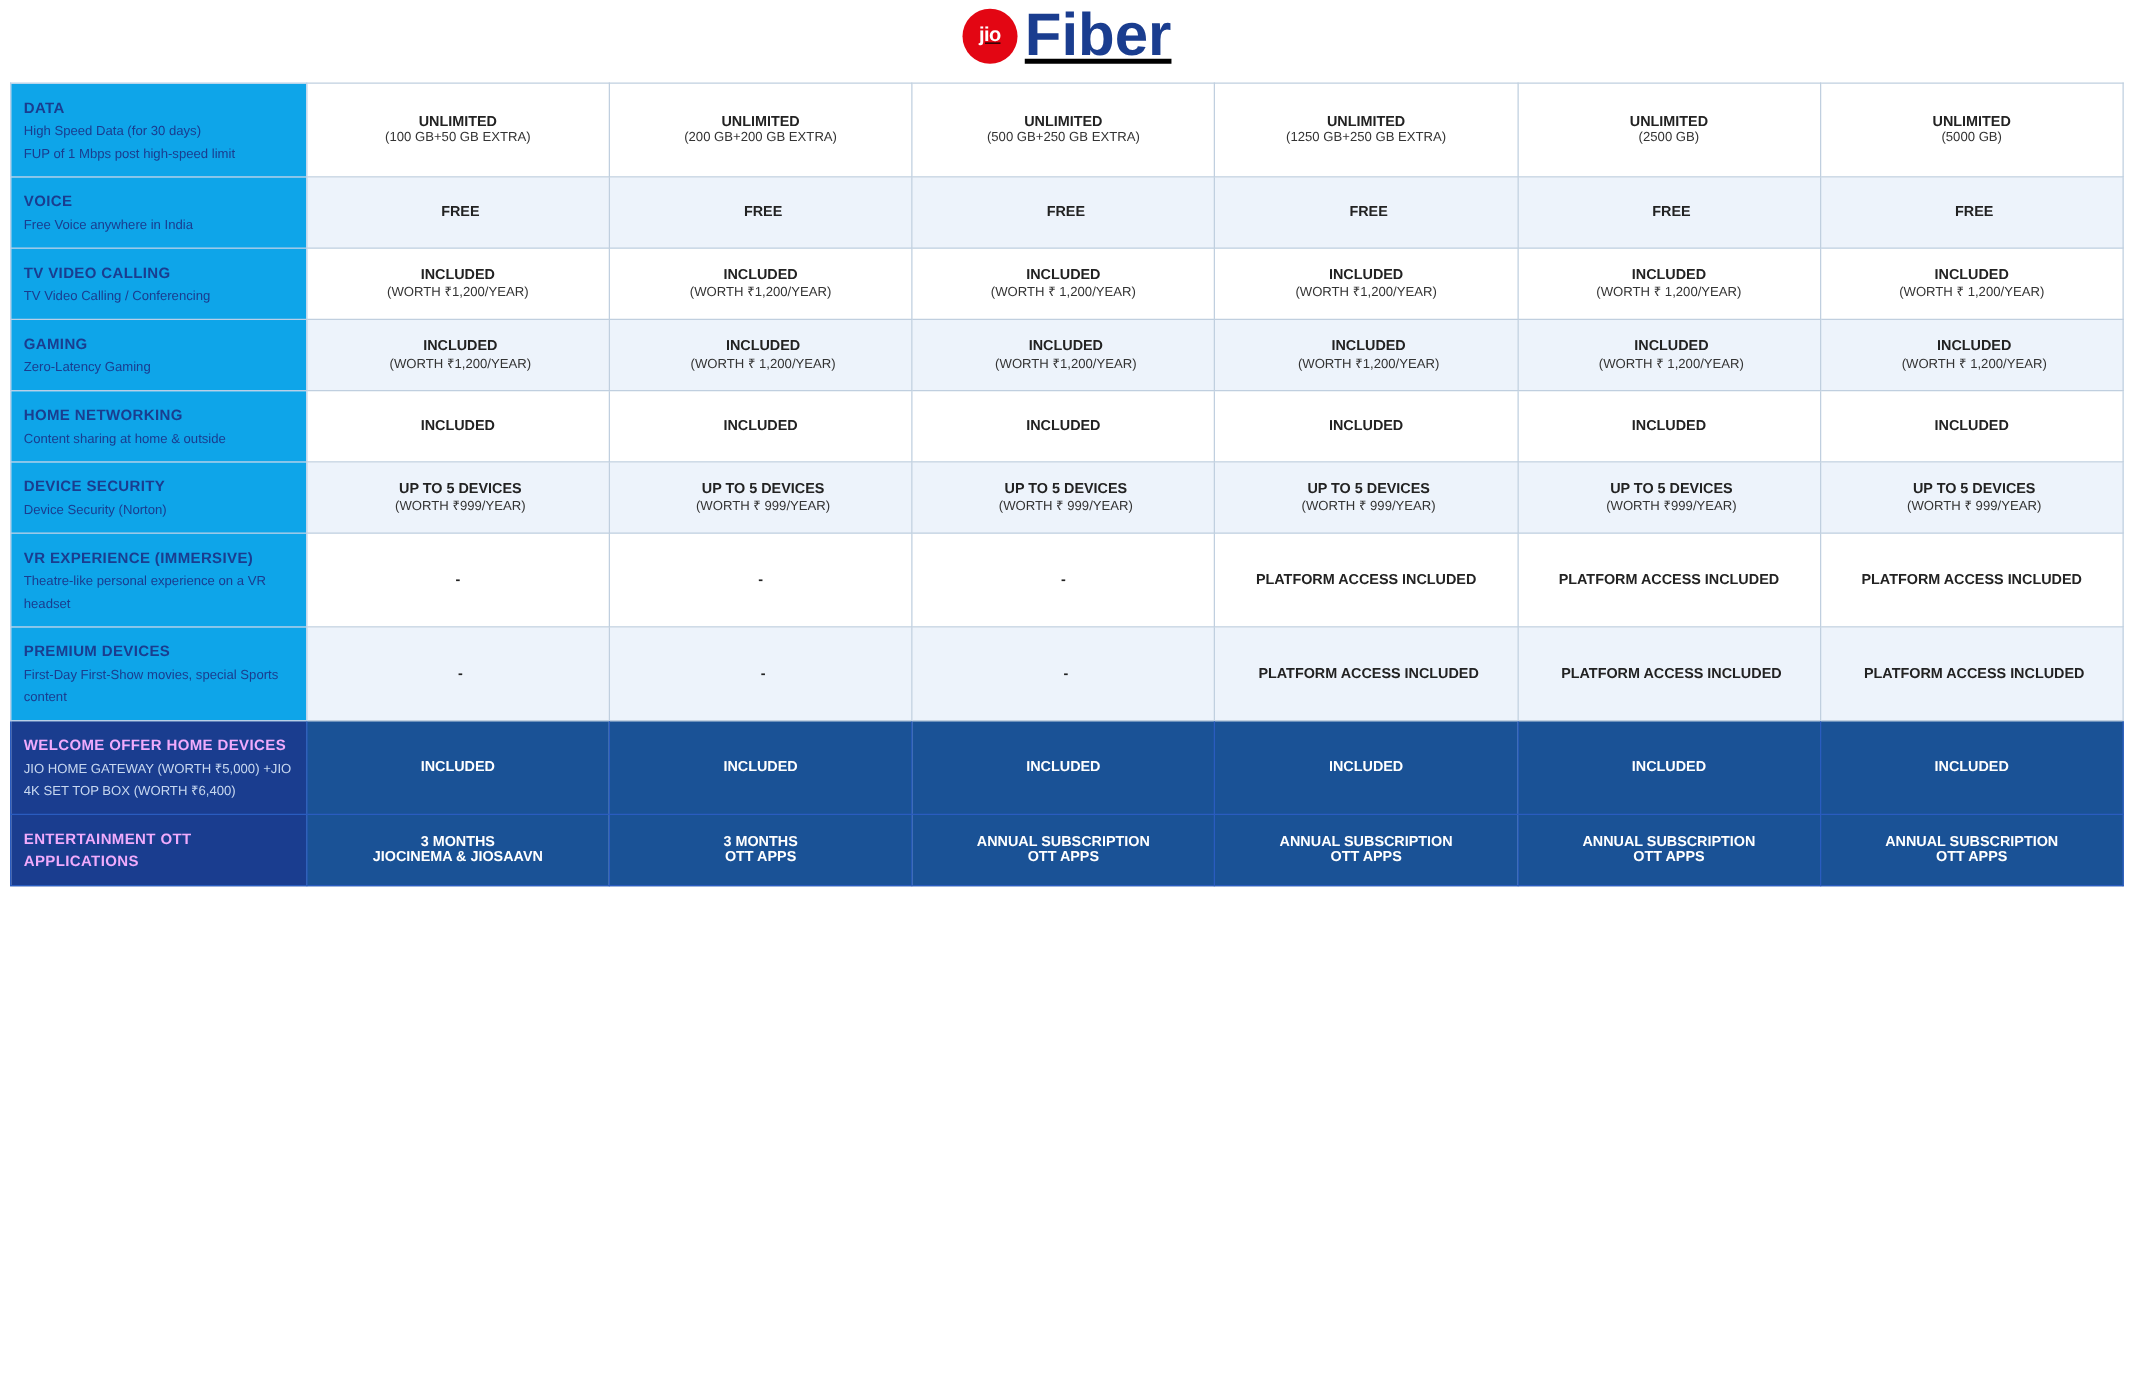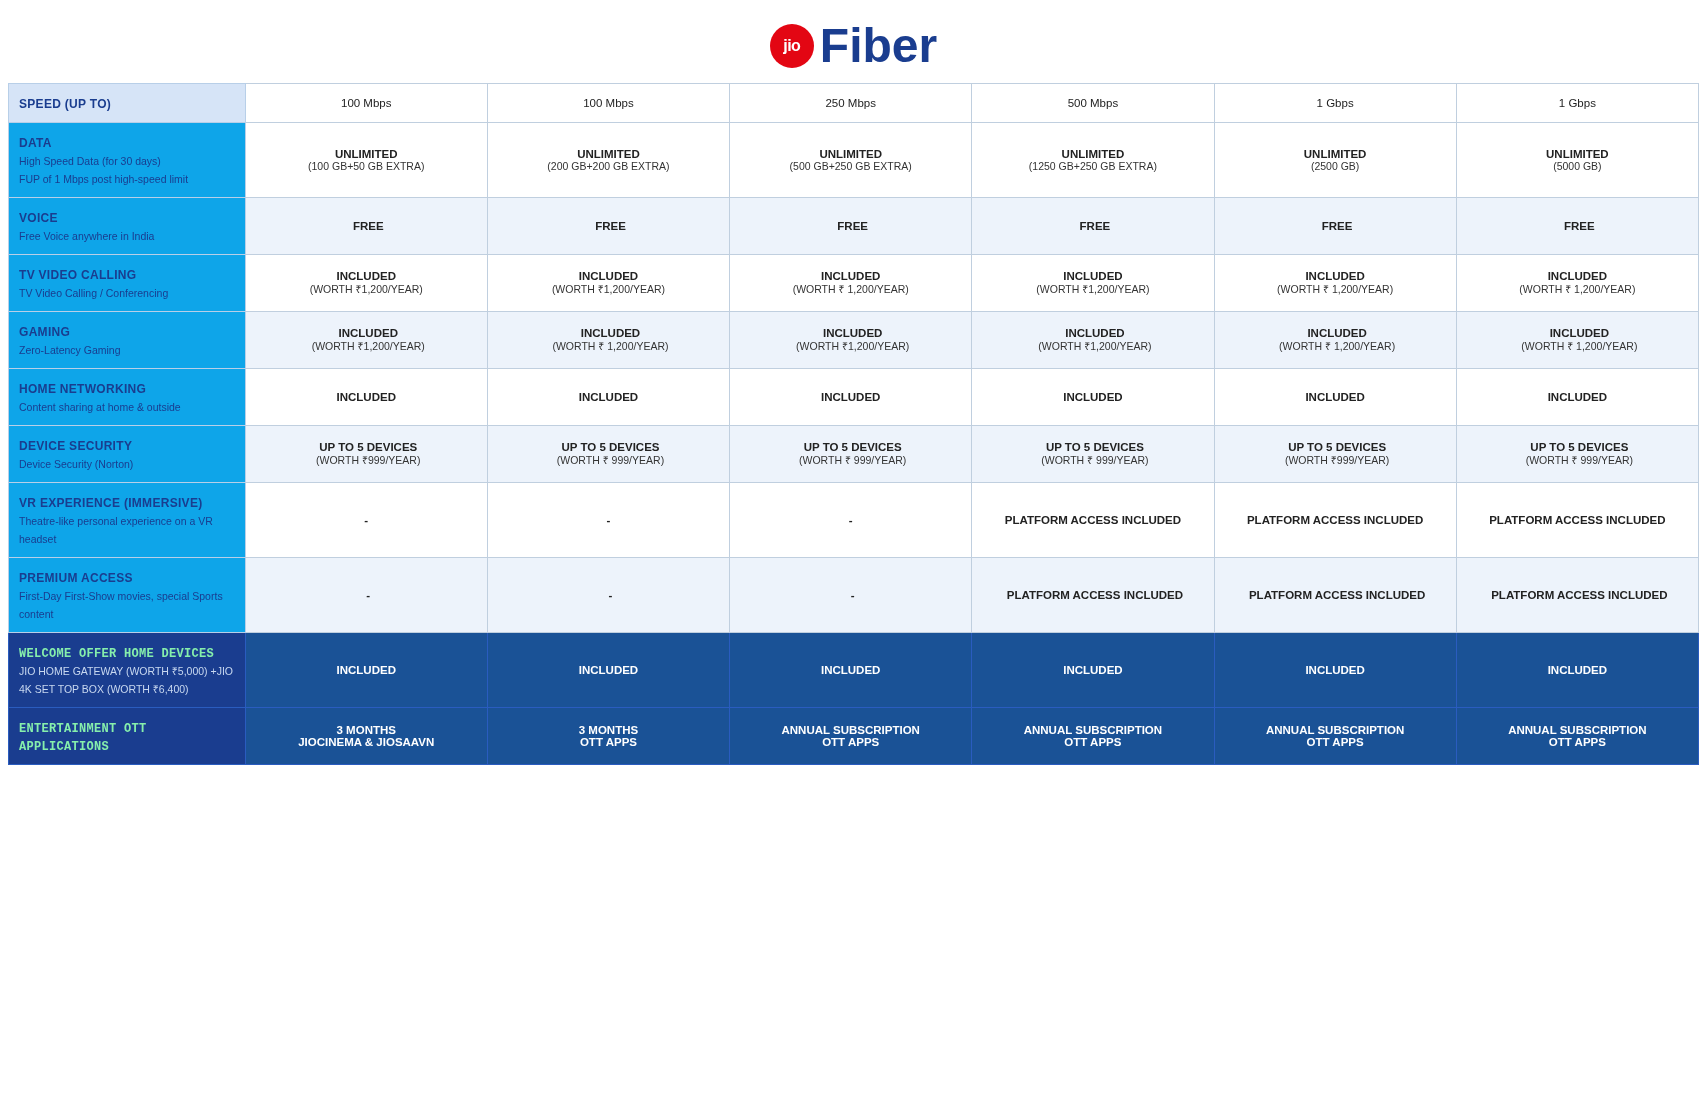--- a/index.html
+++ b/index.html
@@ -2,22 +2,23 @@
 <html><head>
   <meta charset="utf-8">
   <style>
     * { box-sizing: border-box; margin: 0; padding: 0; }
     body { font-family: Arial, sans-serif; background: #fff; }
     
     .header {
       display: flex;
       align-items: center;
       justify-content: center;
-      padding: 18px 0 10px 0;
-      background: #fff;
+      padding: 1px 0 10px 0;
+      background: #fff;
+      text-decoration: underline;
     }
     .logo-container {
       display: flex;
       align-items: center;
       gap: 6px;
     }
     .logo-circle {
       background: #e30613;
       border-radius: 50%;
       width: 44px;
@@ -111,25 +112,24 @@
 
     
     td.feature-cell-dark {
       background: #1a3d8f;
       color: #fff;
       padding: 10px 10px;
       vertical-align: top;
       border: 1px solid #2a5cbf;
     }
     td.feature-cell-dark .feature-title {
-      color: #86efac;
+      color: #f0abfc;
       font-weight: 700;
       font-size: 12px;
       letter-spacing: 0.3px;
-      font-family: Liberation Mono, monospace;
     }
     td.feature-cell-dark .feature-sub {
       color: #c8d8f0;
       font-size: 10.5px;
       margin-top: 3px;
       line-height: 1.4;
     }
     td.data-cell-dark {
       text-align: center;
       vertical-align: middle;
@@ -192,29 +192,20 @@
     <colgroup>
       <col class="col-feature">
       <col class="col-plan">
       <col class="col-plan">
       <col class="col-plan">
       <col class="col-plan">
       <col class="col-plan">
       <col class="col-plan">
     </colgroup>
     <tbody id="table-body">
-        <tr class="row-speed">
-          <td class="feature-cell"><span class="feature-title">SPEED (UP TO)</span></td>
-          <td class="data-cell"><span>100 Mbps</span></td>
-          <td class="data-cell"><span>100 Mbps</span></td>
-          <td class="data-cell"><span>250 Mbps</span></td>
-          <td class="data-cell"><span>500 Mbps</span></td>
-          <td class="data-cell"><span>1 Gbps</span></td>
-          <td class="data-cell"><span>1 Gbps</span></td>
-        </tr>
         <tr class="row-data">
           <td class="feature-cell"><span class="feature-title">DATA</span><br><span class="feature-sub" style="white-space: pre-line;">High Speed Data (for 30 days)
 FUP of 1 Mbps post high-speed limit</span></td>
           <td class="data-cell"><span>UNLIMITED</span><span class="sub-value">(100 GB+50 GB EXTRA)</span></td>
           <td class="data-cell"><span>UNLIMITED</span><span class="sub-value">(200 GB+200 GB EXTRA)</span></td>
           <td class="data-cell"><span>UNLIMITED</span><span class="sub-value">(500 GB+250 GB EXTRA)</span></td>
           <td class="data-cell"><span>UNLIMITED</span><span class="sub-value">(1250 GB+250 GB EXTRA)</span></td>
           <td class="data-cell"><span>UNLIMITED</span><span class="sub-value">(2500 GB)</span></td>
           <td class="data-cell"><span>UNLIMITED</span><span class="sub-value">(5000 GB)</span></td>
         </tr>
@@ -266,21 +257,21 @@
         <tr class="row-vr">
           <td class="feature-cell"><span class="feature-title">VR EXPERIENCE (IMMERSIVE)</span><br><span class="feature-sub" style="white-space: pre-line;">Theatre-like personal experience on a VR headset</span></td>
           <td class="data-cell"><span>-</span></td>
           <td class="data-cell"><span>-</span></td>
           <td class="data-cell"><span>-</span></td>
           <td class="data-cell"><span>PLATFORM ACCESS INCLUDED</span></td>
           <td class="data-cell"><span>PLATFORM ACCESS INCLUDED</span></td>
           <td class="data-cell"><span>PLATFORM ACCESS INCLUDED</span></td>
         </tr>
         <tr class="row-premium">
-          <td class="feature-cell"><span class="feature-title">PREMIUM ACCESS</span><br><span class="feature-sub" style="white-space: pre-line;">First-Day First-Show movies, special Sports content</span></td>
+          <td class="feature-cell"><span class="feature-title">PREMIUM DEVICES</span><br><span class="feature-sub" style="white-space: pre-line;">First-Day First-Show movies, special Sports content</span></td>
           <td class="data-cell alt"><span>-</span></td>
           <td class="data-cell alt"><span>-</span></td>
           <td class="data-cell alt"><span>-</span></td>
           <td class="data-cell alt"><span>PLATFORM ACCESS INCLUDED</span></td>
           <td class="data-cell alt"><span>PLATFORM ACCESS INCLUDED</span></td>
           <td class="data-cell alt"><span>PLATFORM ACCESS INCLUDED</span></td>
         </tr>
         <tr class="row-welcome">
           <td class="feature-cell-dark"><span class="feature-title">WELCOME OFFER HOME DEVICES</span><br><span class="feature-sub">JIO HOME GATEWAY (WORTH ₹5,000) +JIO 4K SET TOP BOX (WORTH ₹6,400)</span></td>
           <td class="data-cell-dark"><span>INCLUDED</span></td>

